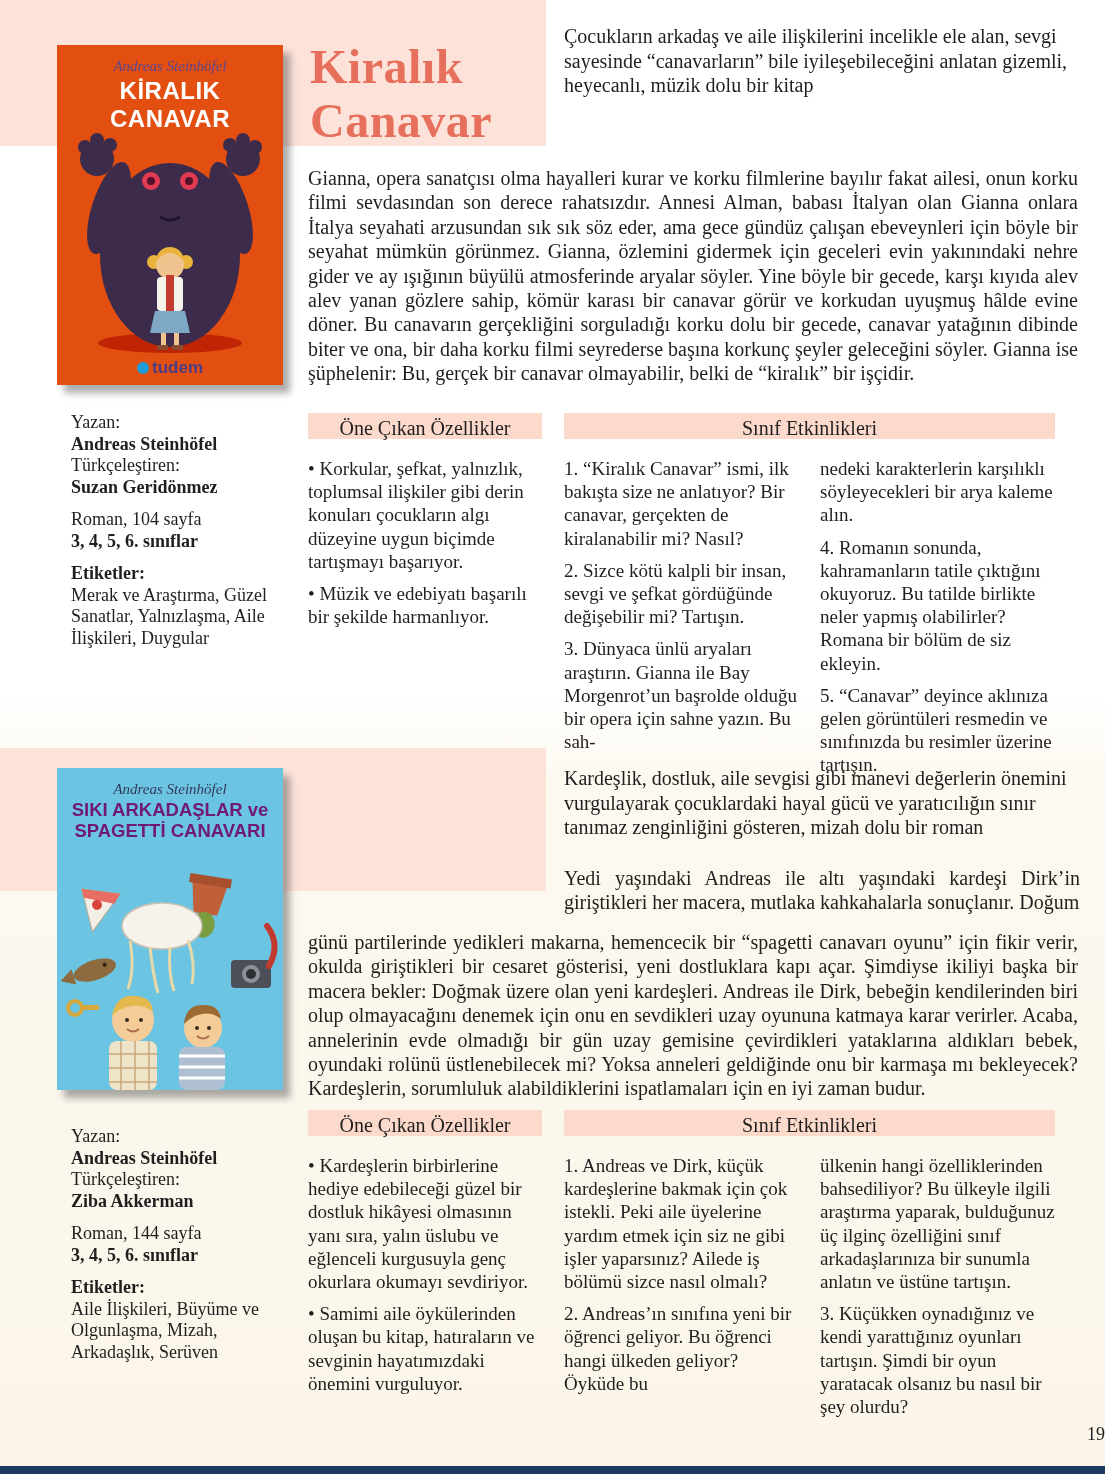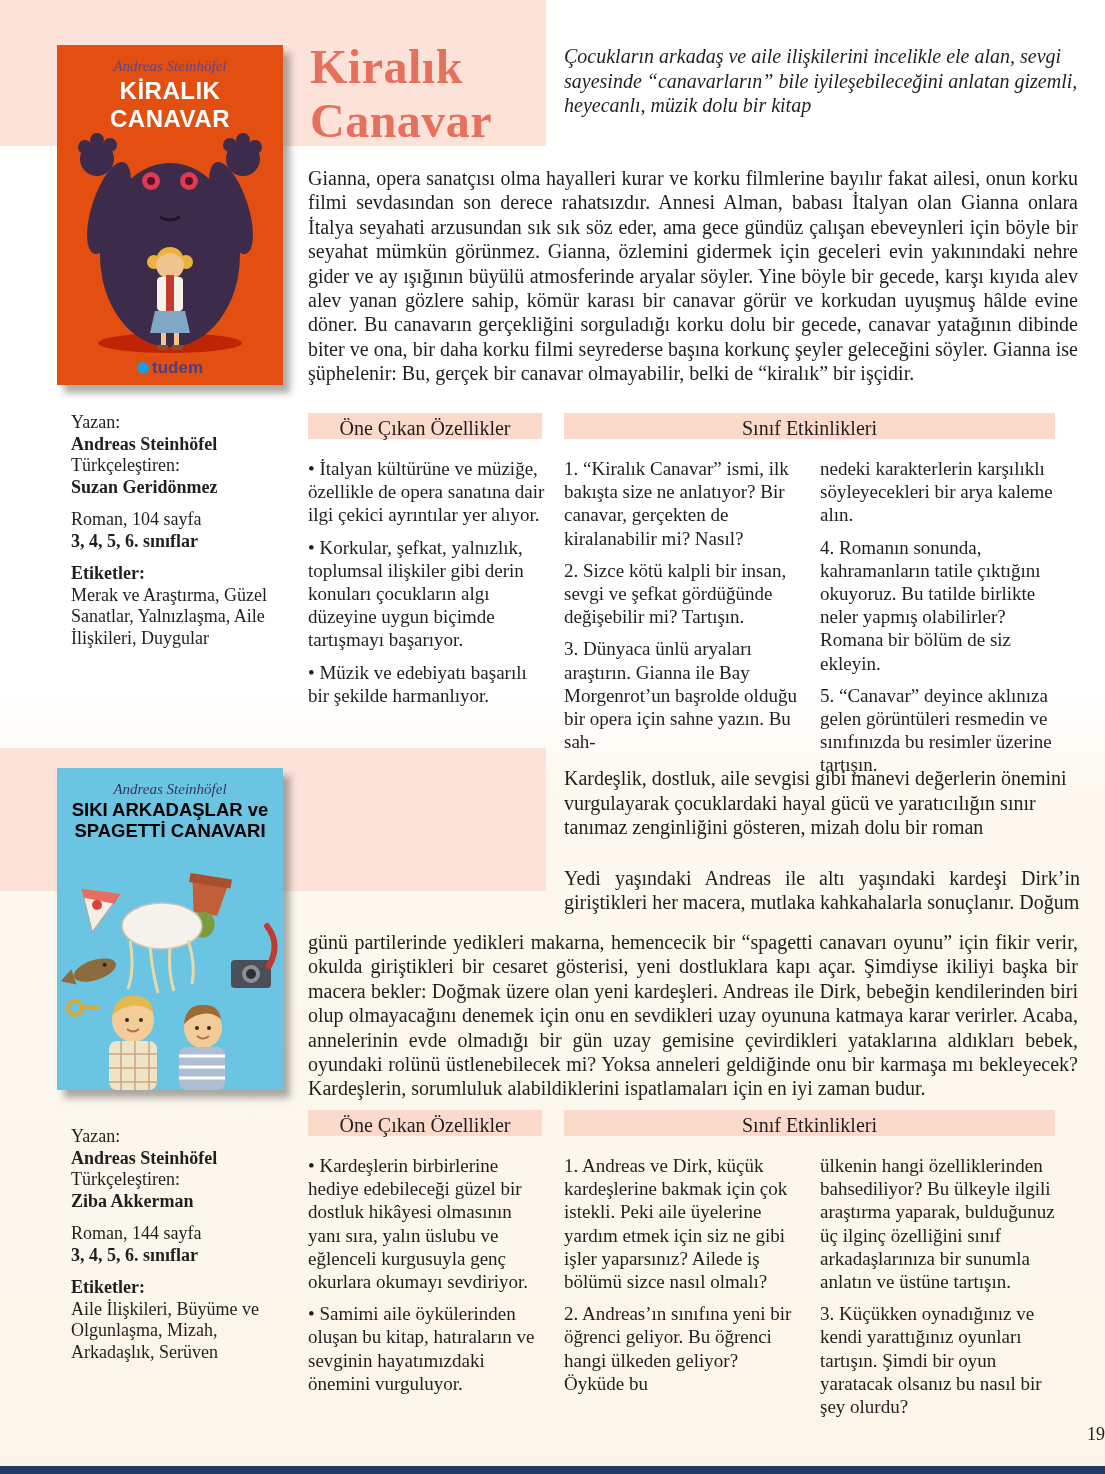--- a/index.html
+++ b/index.html
@@ -10,21 +10,21 @@
   }
   .band{position:absolute;background:#fce2d8;}
   .band-1{left:0;top:0;width:546px;height:146px;}
   .band-2{left:0;top:748px;width:546px;height:143px;}
 
   .book-title{position:absolute;color:#e7705c;font-weight:bold;}
   .book-title-1{left:310px;top:40px;font-size:48px;line-height:1.12;letter-spacing:.5px;}
   .book-title-2{left:310px;top:775px;font-size:34px;line-height:1.22;}
 
   .intro{position:absolute;font-size:20px;line-height:24.5px;}
-  .intro-1{left:564px;top:44px;width:514px;font-style:italic;}
+  .intro-1{left:564px;top:24px;width:514px;}
   .intro-2{left:564px;top:766px;width:516px;}
 
   .body-text{position:absolute;font-size:20px;line-height:24.4px;text-align:justify;}
   .body-1{left:308px;top:166px;width:770px;}
   .body-2-right{left:564px;top:866px;width:516px;}
   .body-2-full{left:308px;top:930px;width:770px;}
 
   .meta{position:absolute;left:71px;width:222px;font-size:18px;line-height:21.5px;}
   .meta-1{top:412px;}
   .meta-2{top:1126px;}
@@ -48,21 +48,21 @@
   .col-list p{margin:0 0 9px 0;}
 
   .cover{position:absolute;width:226px;box-shadow:7px 8px 7px rgba(70,70,70,.45);}
   .cover-1{left:57px;top:45px;height:340px;background:#e24f10;}
   .cover-2{left:57px;top:768px;height:322px;background:#6cc4e3;}
   .cover .c-author{margin:13px 6px 2px;text-align:center;font-style:italic;font-size:15px;}
   .cover-1 .c-author{color:#5b4690;}
   .cover-2 .c-author{color:#33395a;}
   .c-title-1{margin:2px 4px 0;text-align:center;color:#ffffff;font-family:"Liberation Sans",sans-serif;
     font-weight:bold;font-size:24px;letter-spacing:.5px;}
-  .c-title-2{margin:0 4px;text-align:center;color:#000000;font-family:"Liberation Sans",sans-serif;
+  .c-title-2{margin:0 4px;text-align:center;color:#701a75;font-family:"Liberation Sans",sans-serif;
     font-weight:bold;font-size:18.5px;line-height:1.12;}
   .cover svg{position:absolute;left:0;bottom:0;width:100%;}
   .cover-1 svg{bottom:30px;}
   .publisher{position:absolute;left:0;bottom:7px;width:100%;text-align:center;color:#4a3f86;
     font-weight:bold;font-size:17px;font-family:"Liberation Sans",sans-serif;}
   .pub-mark{display:inline-block;width:12px;height:12px;border-radius:50%;background:#1f9cd7;
     margin-right:3px;vertical-align:-1px;}
 
   .page-number{position:absolute;left:0;top:1424px;width:100%;text-align:right;font-size:18px;}
   .bottom-bar{position:absolute;left:0;bottom:0;width:100%;height:8px;background:#1c3a63;}
@@ -135,21 +135,20 @@
     <div class="group">
       <div class="b">Etiketler:</div>
       <div>Merak ve Araştırma, Güzel Sanatlar, Yalnızlaşma, Aile İlişkileri, Duygular</div>
     </div>
   </div>
 
   <div class="col-header feat-header-1">Öne Çıkan Özellikler</div>
   <div class="col-header act-header-1">Sınıf Etkinlikleri</div>
 
   <div class="col-list feat-1">
-    <p><span>•</span> <span>İtalyan kültürüne ve müziğe, özellikle de opera sanatına dair ilgi çekici ayrıntılar yer alıyor.</span></p>
     <p><span>•</span> <span>Korkular, şefkat, yalnızlık, toplumsal ilişkiler gibi derin konuları çocukların algı düzeyine uygun biçimde tartışmayı başarıyor.</span></p>
     <p><span>•</span> <span>Müzik ve edebiyatı başarılı bir şekilde harmanlıyor.</span></p>
   </div>
 
   <div class="col-list acts-1a">
     <p>1. “Kiralık Canavar” ismi, ilk bakışta size ne anlatıyor? Bir canavar, gerçekten de kiralanabilir mi? Nasıl?</p>
     <p>2. Sizce kötü kalpli bir insan, sevgi ve şefkat gördüğünde değişebilir mi? Tartışın.</p>
     <p>3. Dünyaca ünlü aryaları araştırın. Gianna ile Bay Morgenrot’un başrolde olduğu bir opera için sahne yazın. Bu sah-</p>
   </div>
   <div class="col-list acts-1b">

